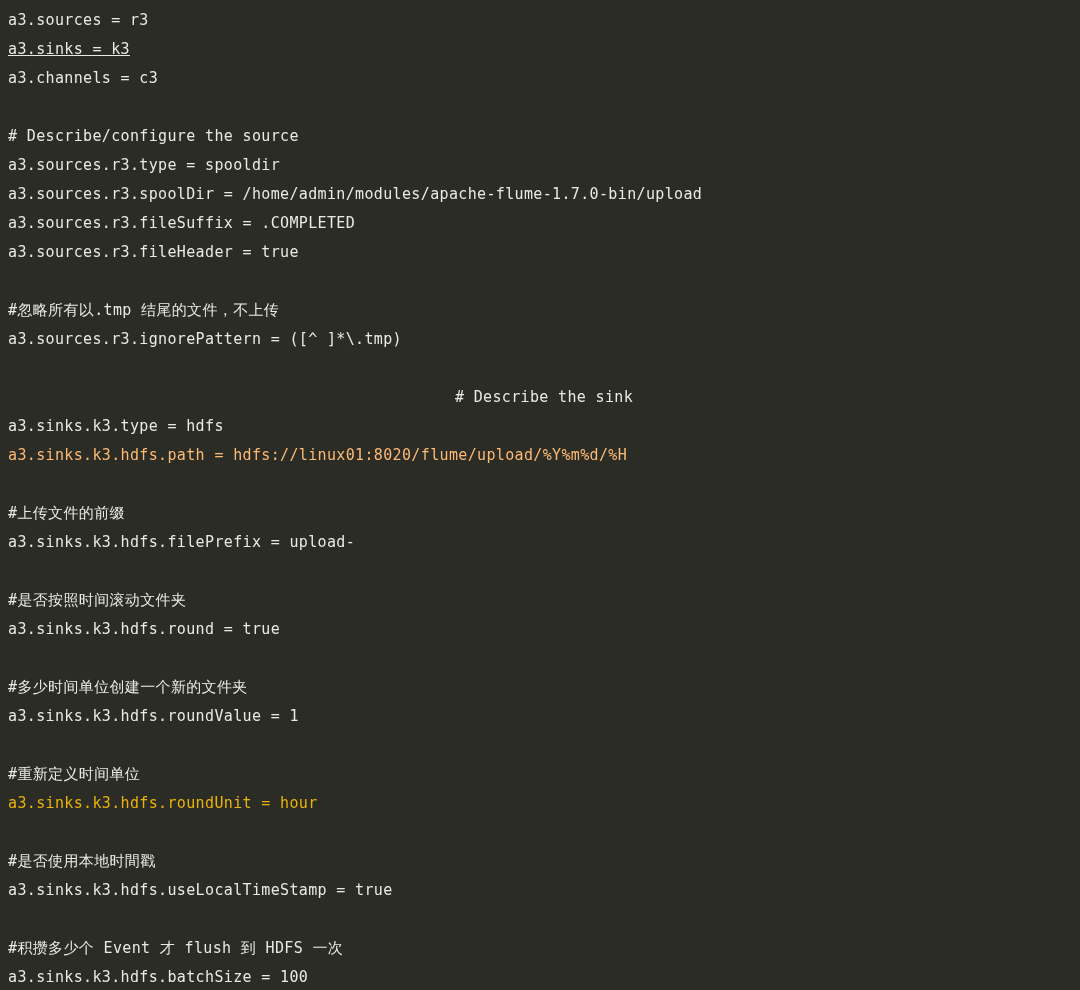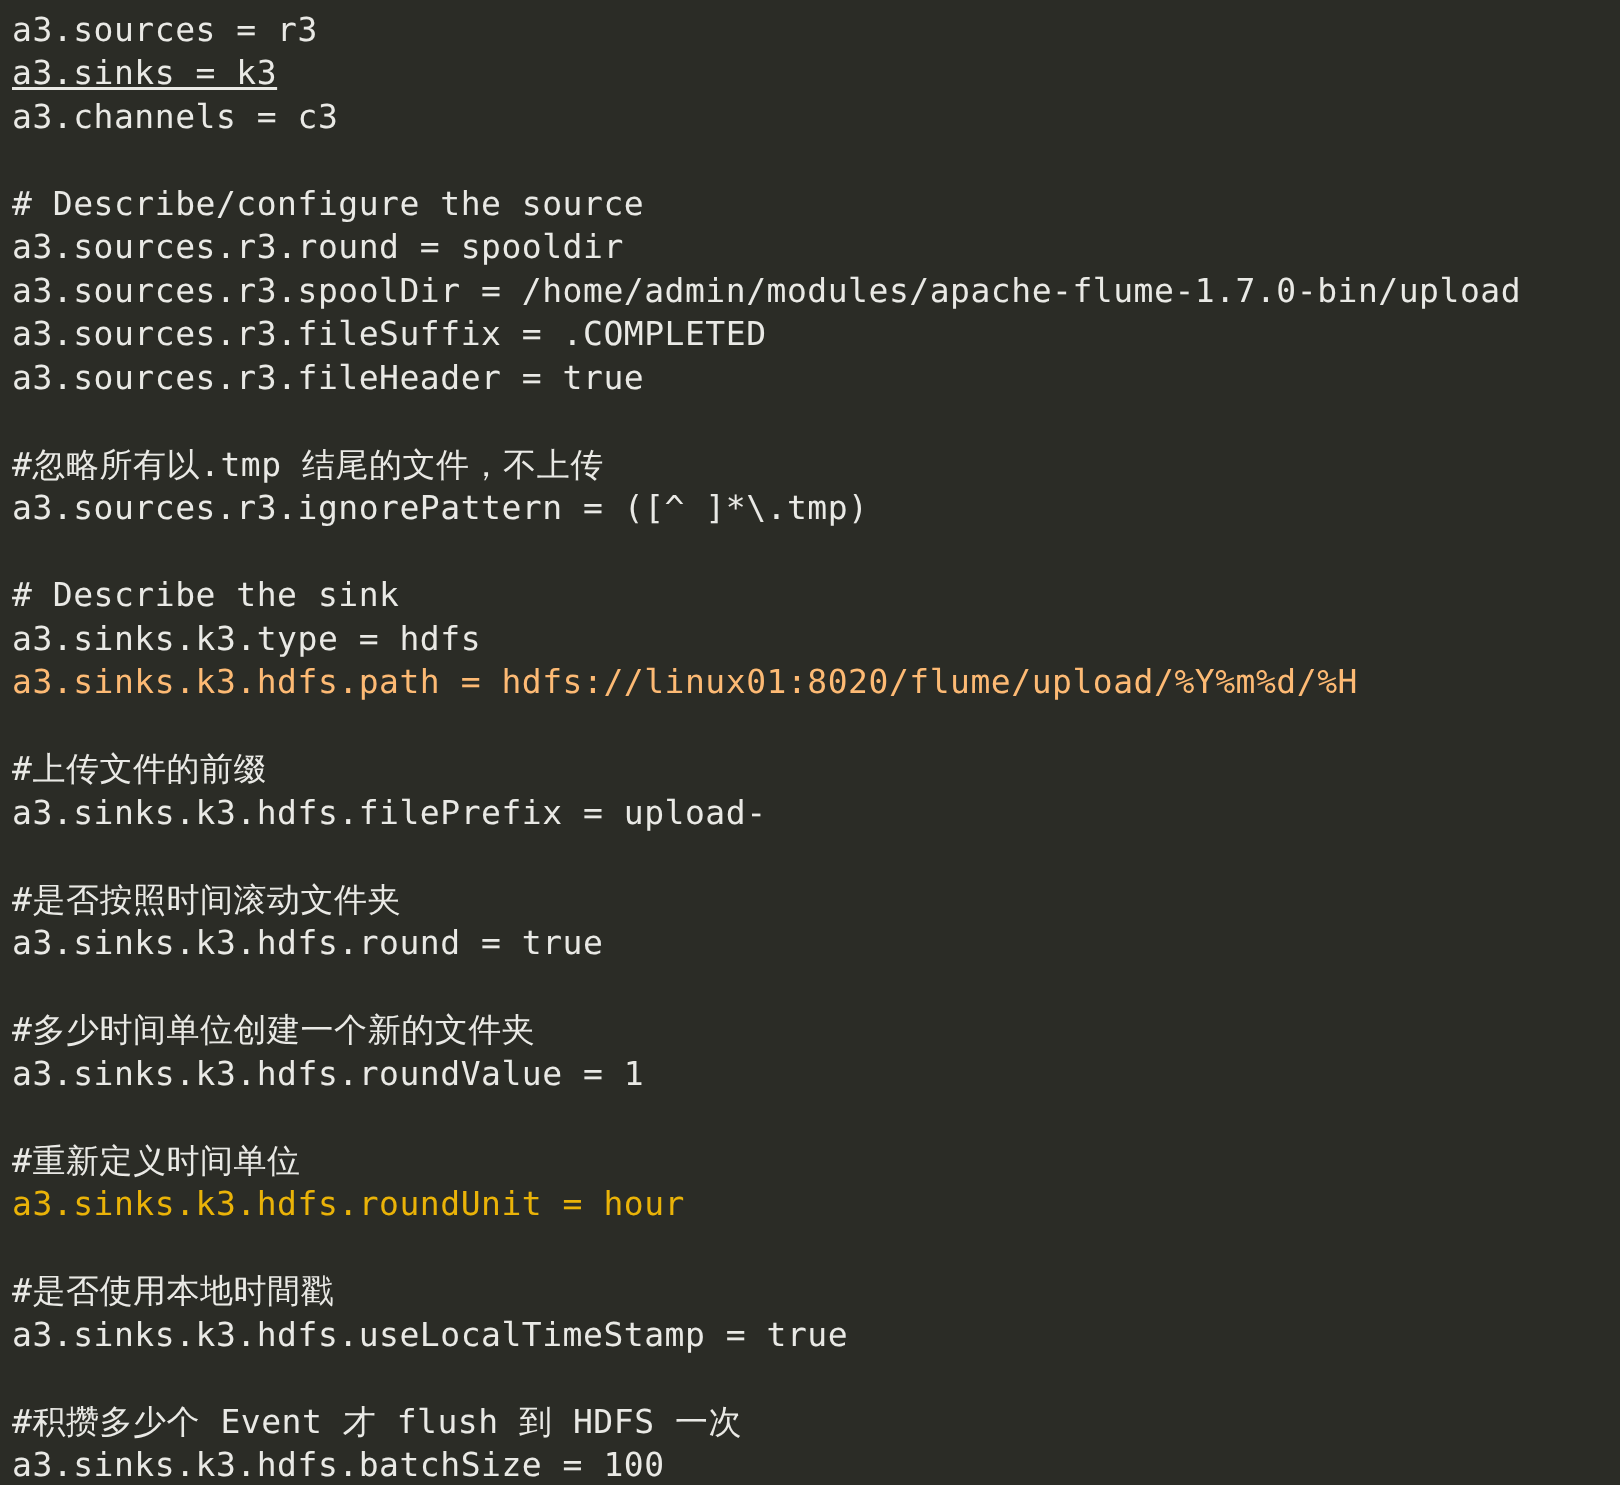--- a/index.html
+++ b/index.html
@@ -17,49 +17,49 @@
     box-sizing: border-box;
     width: 1080px;
     height: 990px;
     background: #2b2c26;
     padding: 6px 0 0 8px;
   }
   .code-line {
     display: block;
     height: 29px;
     line-height: 29px;
-    font-size: 22px;
+    font-size: 15px;
     letter-spacing: 0.35px;
     color: #e9e9e5;
     white-space: pre;
     font-family: "DejaVu Sans Mono", "Liberation Mono", monospace;
     -webkit-font-smoothing: antialiased;
   }
   .code-line.blank {
     color: transparent;
   }
 </style>
 </head>
 <body>
 
 <div id="code-view" style="background: rgb(43, 44, 38);">
     <span class="code-line" style="color: rgb(233, 233, 229);">a3.sources = r3</span>
     <span class="code-line" style="color: rgb(233, 233, 229); text-decoration: underline;">a3.sinks = k3</span>
     <span class="code-line" style="color: rgb(233, 233, 229);">a3.channels = c3</span>
     <span class="code-line blank" style="color: transparent;"></span>
     <span class="code-line" style="color: rgb(233, 233, 229);"># Describe/configure the source</span>
-    <span class="code-line" style="color: rgb(233, 233, 229);">a3.sources.r3.round = spooldir</span>
+    <span class="code-line" style="color: rgb(233, 233, 229);">a3.sources.r3.type = spooldir</span>
     <span class="code-line" style="color: rgb(233, 233, 229);">a3.sources.r3.spoolDir = /home/admin/modules/apache-flume-1.7.0-bin/upload</span>
     <span class="code-line" style="color: rgb(233, 233, 229);">a3.sources.r3.fileSuffix = .COMPLETED</span>
     <span class="code-line" style="color: rgb(233, 233, 229);">a3.sources.r3.fileHeader = true</span>
     <span class="code-line blank" style="color: transparent;"></span>
     <span class="code-line" style="color: rgb(233, 233, 229);">#忽略所有以.tmp 结尾的文件，不上传</span>
     <span class="code-line" style="color: rgb(233, 233, 229);">a3.sources.r3.ignorePattern = ([^ ]*\.tmp)</span>
     <span class="code-line blank" style="color: transparent;"></span>
-    <span class="code-line" style="color: rgb(233, 233, 229);"># Describe the sink</span>
+    <span class="code-line" style="color: rgb(233, 233, 229); text-align: center;"># Describe the sink</span>
     <span class="code-line" style="color: rgb(233, 233, 229);">a3.sinks.k3.type = hdfs</span>
     <span class="code-line" style="color: #fdba74;">a3.sinks.k3.hdfs.path = hdfs://linux01:8020/flume/upload/%Y%m%d/%H</span>
     <span class="code-line blank" style="color: transparent;"></span>
     <span class="code-line" style="color: rgb(233, 233, 229);">#上传文件的前缀</span>
     <span class="code-line" style="color: rgb(233, 233, 229);">a3.sinks.k3.hdfs.filePrefix = upload-</span>
     <span class="code-line blank" style="color: transparent;"></span>
     <span class="code-line" style="color: rgb(233, 233, 229);">#是否按照时间滚动文件夹</span>
     <span class="code-line" style="color: rgb(233, 233, 229);">a3.sinks.k3.hdfs.round = true</span>
     <span class="code-line blank" style="color: transparent;"></span>
     <span class="code-line" style="color: rgb(233, 233, 229);">#多少时间单位创建一个新的文件夹</span>

